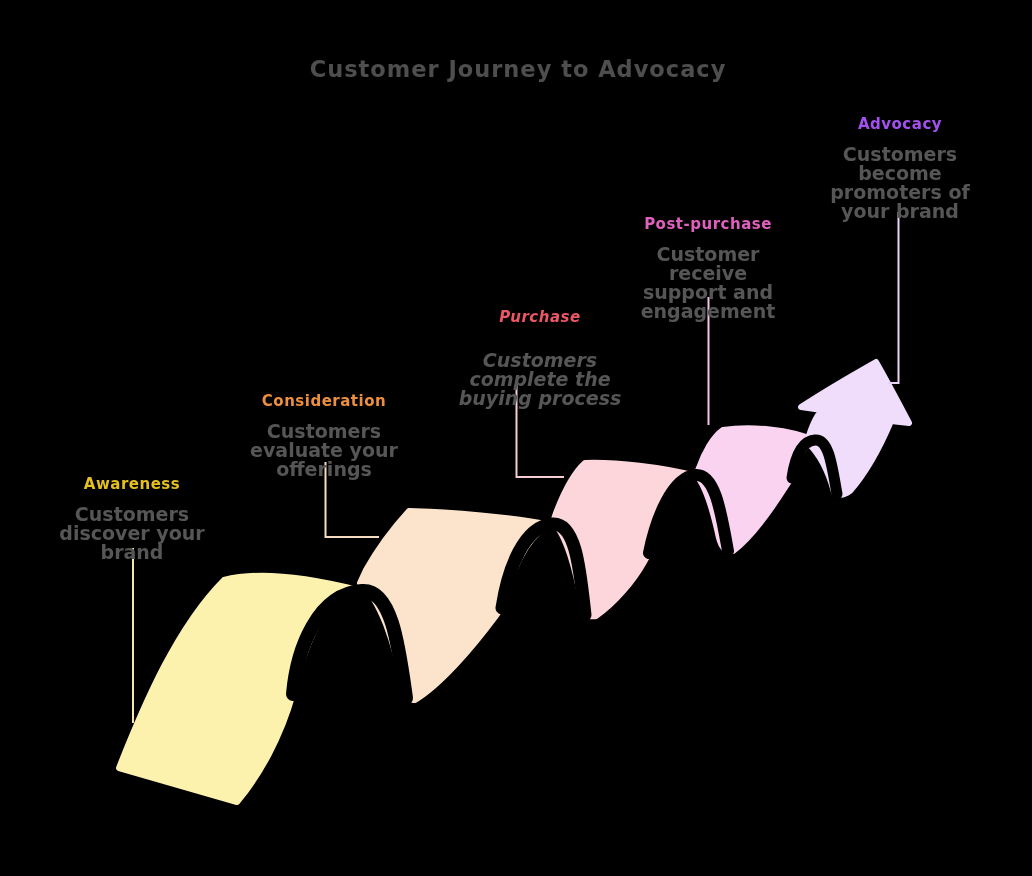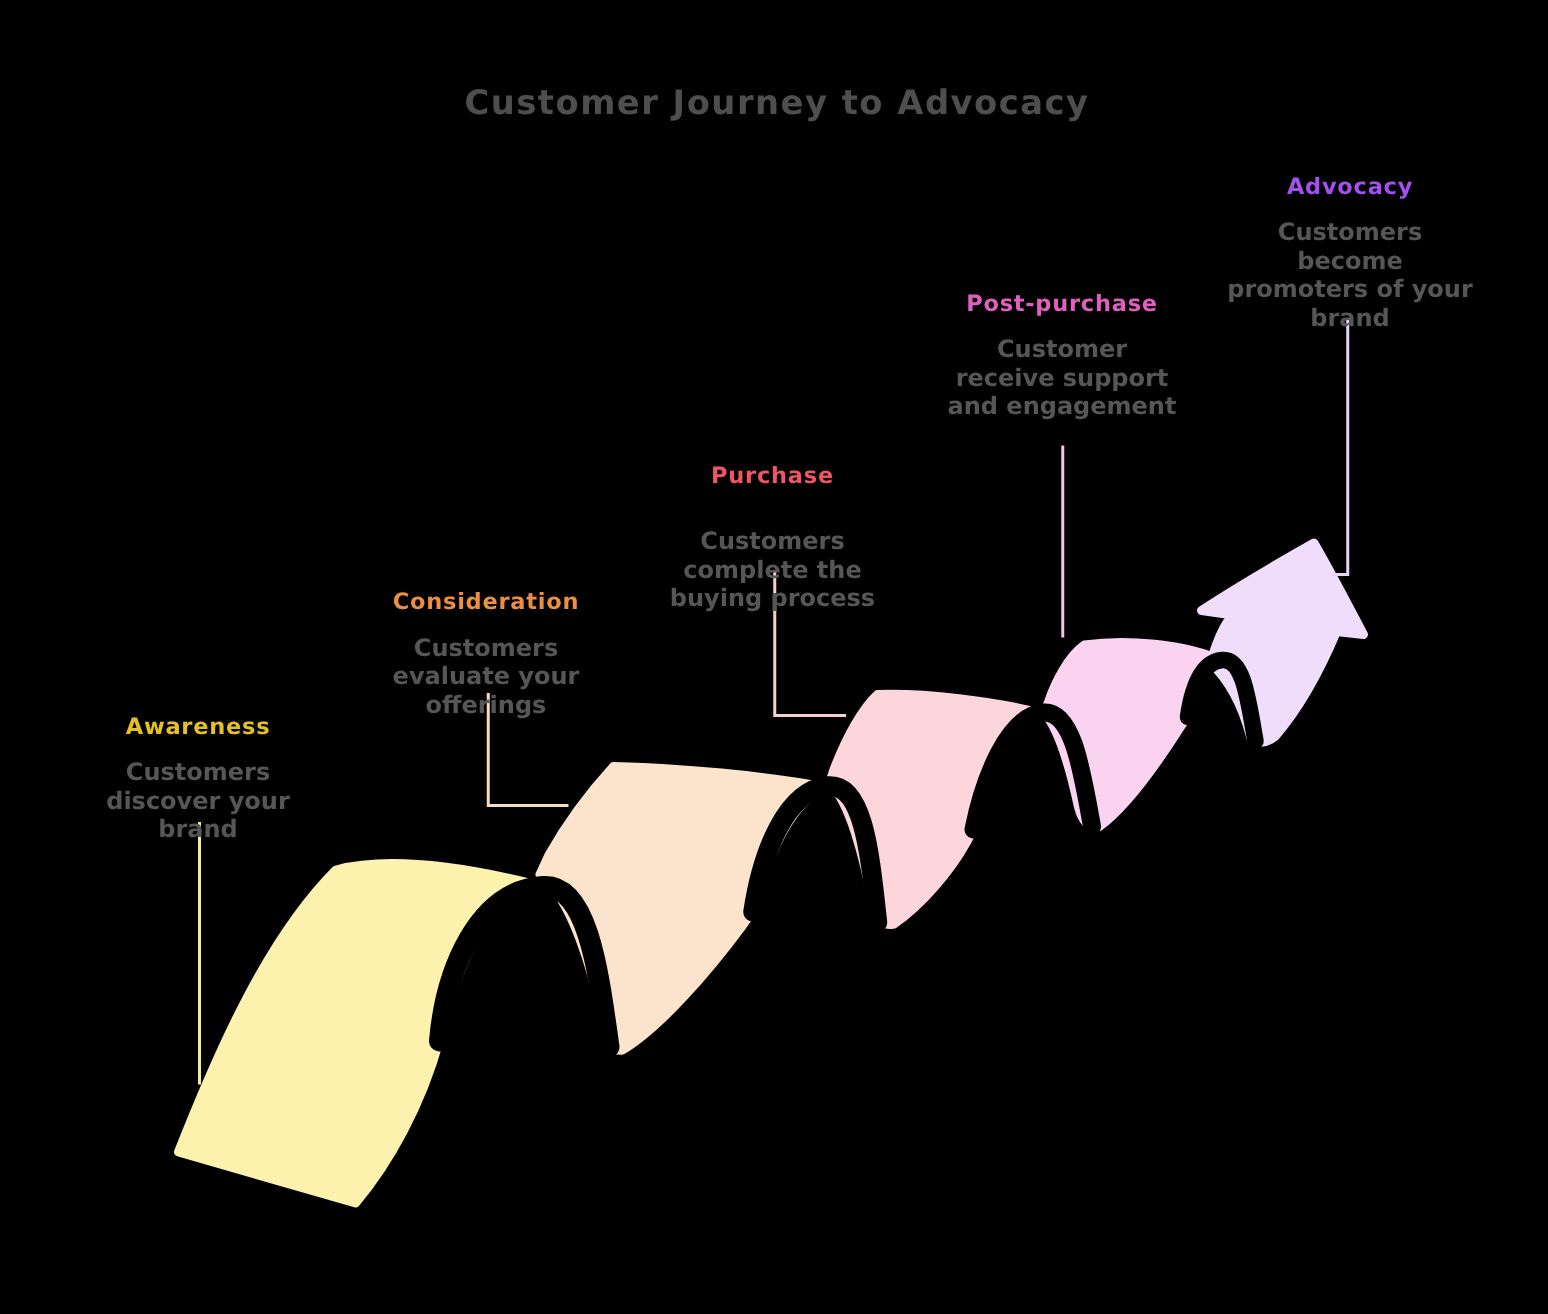--- a/index.html
+++ b/index.html
@@ -8,21 +8,21 @@
     font-family:"DejaVu Sans","Liberation Sans",sans-serif;overflow:hidden;
   }
   #wave-svg{position:absolute;left:0;top:0;}
   .page-title{
     position:absolute;transform:translateX(-50%);white-space:nowrap;
     font-size:22.5px;font-weight:bold;letter-spacing:1px;
   }
   .stage{position:absolute;transform:translateX(-50%);text-align:center;}
   .stage-label{font-size:15px;font-weight:bold;line-height:24px;white-space:nowrap;letter-spacing:0.5px;}
   .stage-desc{
-    margin:9px auto 0;font-size:16px;font-weight:bold;line-height:19px;color:#565656;
+    margin:9px auto 0;font-size:19px;font-weight:bold;line-height:19px;color:#565656;
   }
   .w-aw .stage-desc{width:170px;}
   .w-co .stage-desc{width:170px;}
   .w-pu .stage-desc{width:180px;margin-top:22px;}
   .w-pp .stage-desc{width:155px;}
   .w-ad .stage-desc{width:165px;}
 </style>
 </head>
 <body>
 
@@ -98,26 +98,26 @@
   <div class="stage w-co" style="left:324px;top:389px;">
     <div class="stage-label" style="color: rgb(236, 143, 62);">Consideration</div>
     <div class="stage-desc" style="color: rgb(86, 86, 86);">Customers evaluate your offerings</div>
   </div>
 
   <div class="stage w-aw" style="left:132px;top:472px;">
     <div class="stage-label" style="color: rgb(228, 192, 33);">Awareness</div>
     <div class="stage-desc" style="color: rgb(86, 86, 86);">Customers discover your brand</div>
   </div>
 
-  <div class="stage w-pu" style="left:515px;top:305px;">
+  <div class="stage w-pu" style="left:540px;top:305px;font-style:italic;">
     <div class="stage-label" style="color: rgb(237, 87, 99);">Purchase</div>
     <div class="stage-desc" style="color: rgb(86, 86, 86);">Customers complete the buying process</div>
   </div>
 
-  <div class="stage w-pp" style="left:708px;top:190px;">
+  <div class="stage w-pp" style="left:708px;top:212px;">
     <div class="stage-label" style="color: rgb(224, 96, 191);">Post-purchase</div>
     <div class="stage-desc" style="color: rgb(86, 86, 86);">Customer receive support and engagement</div>
   </div>
 
   <div class="stage w-ad" style="left:900px;top:112px;">
     <div class="stage-label" style="color: rgb(164, 80, 240);">Advocacy</div>
     <div class="stage-desc" style="color: rgb(86, 86, 86);">Customers become promoters of your brand</div>
   </div>
 
 </div>

